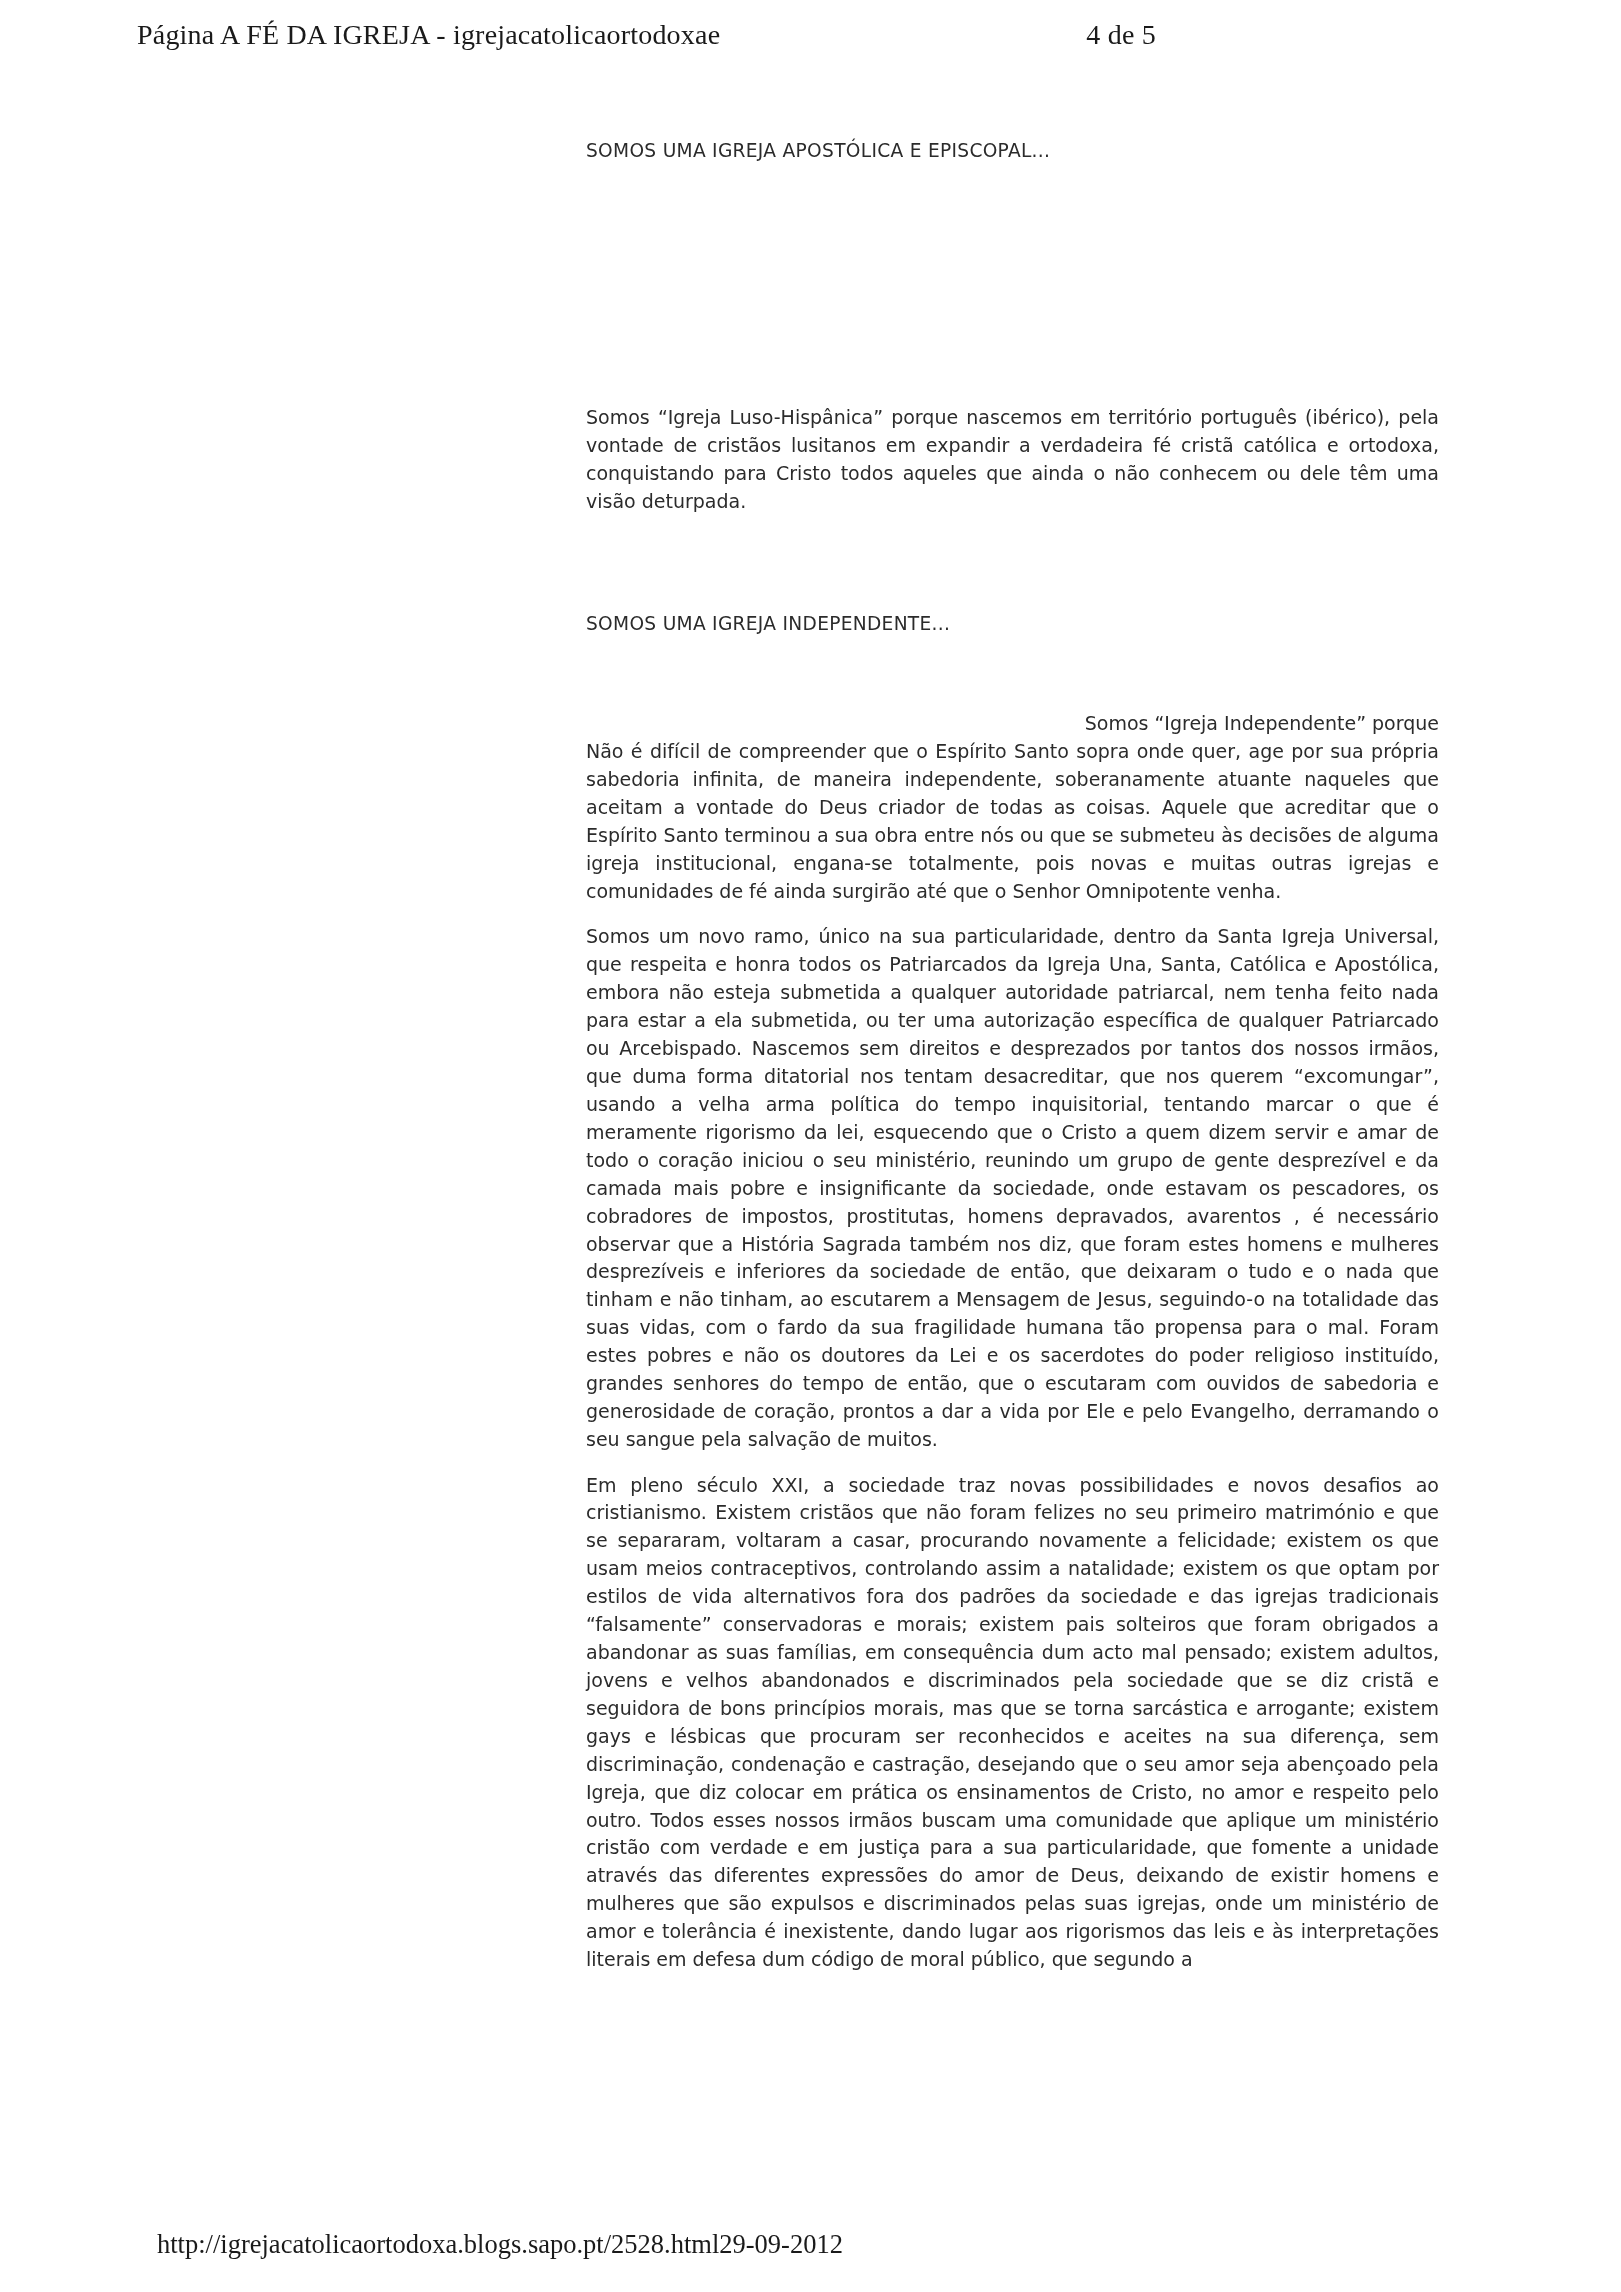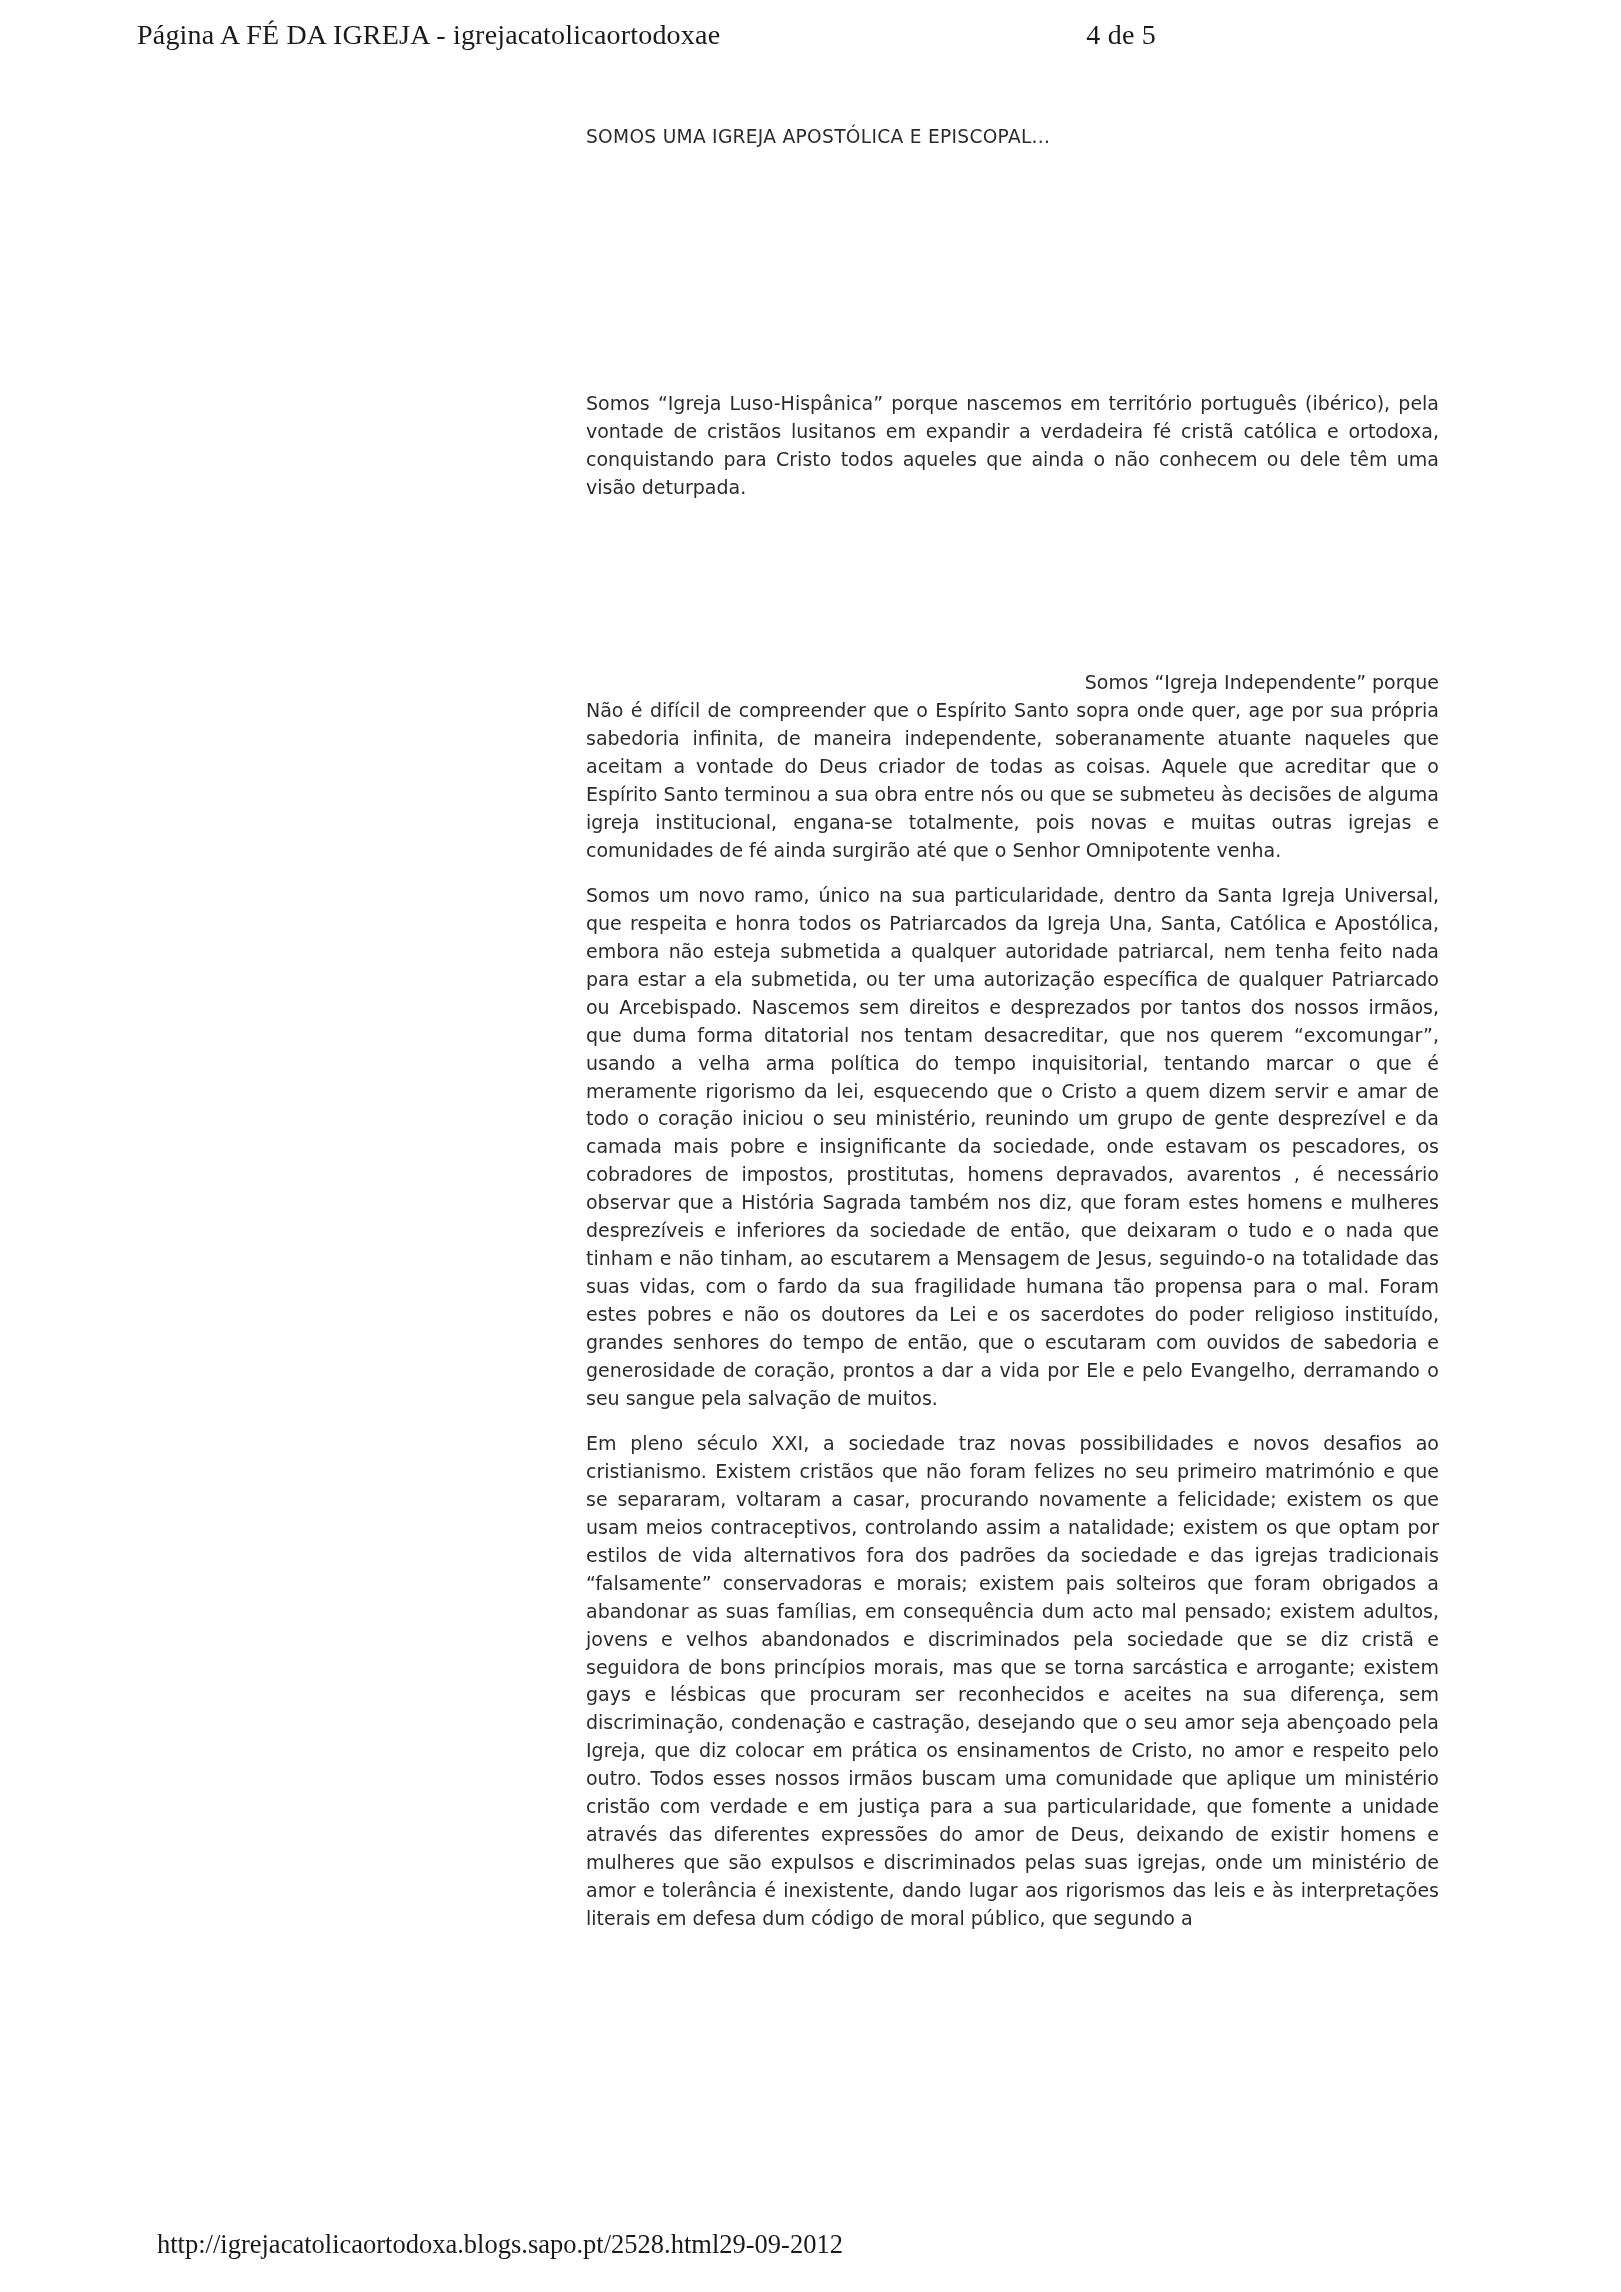--- a/index.html
+++ b/index.html
@@ -53,21 +53,21 @@
     padding: 0 147px 0 157px;
     box-sizing: border-box;
     font-family: "Liberation Serif", serif;
     font-size: 26.5px;
     color: #1a1a1a;
   }
 
   
   .content {
     position: absolute;
-    top: 123px;
+    top: 137px;
     left: 586px;
     width: 853px;
     font-size: 19px;
     line-height: 1.47;
     color: #2b2b2b;
   }
 
   .section-heading {
     font-size: 18.6px;
     letter-spacing: 0.3px;
@@ -103,20 +103,21 @@
   <p class="section-heading">SOMOS UMA IGREJA APOSTÓLICA E EPISCOPAL...</p>
   <div class="sp-head-to-body"></div>
 
   <div class="sp-body-to-head"></div>
 
   <div class="sp-head-to-body"></div>
   <p class="para block-just">Somos “Igreja Luso-Hispânica” porque nascemos em território português (ibérico), pela vontade de cristãos lusitanos em expandir a verdadeira fé cristã católica e ortodoxa, conquistando para Cristo todos aqueles que ainda o não conhecem ou dele têm uma visão deturpada.</p>
 
   <div class="sp-body-to-head"></div>
 
+  <p class="section-heading">SOMOS UMA IGREJA INDEPENDENTE...</p>
   <div class="sp-head-to-body"></div>
   <p class="para">Somos “Igreja Independente” porque</p>
   <p class="para block-just">Não é difícil de compreender que o Espírito Santo sopra onde quer, age por sua própria sabedoria infinita, de maneira independente, soberanamente atuante naqueles que aceitam a vontade do Deus criador de todas as coisas. Aquele que acreditar que o Espírito Santo terminou a sua obra entre nós ou que se submeteu às decisões de alguma igreja institucional, engana-se totalmente, pois novas e muitas outras igrejas e comunidades de fé ainda surgirão até que o Senhor Omnipotente venha.</p>
   <div class="sp-block"></div>
   <p class="para block-just">Somos um novo ramo, único na sua particularidade, dentro da Santa Igreja Universal, que respeita e honra todos os Patriarcados da Igreja Una, Santa, Católica e Apostólica, embora não esteja submetida a qualquer autoridade patriarcal, nem tenha feito nada para estar a ela submetida, ou ter uma autorização específica de qualquer Patriarcado ou Arcebispado. Nascemos sem direitos e desprezados por tantos dos nossos irmãos, que duma forma ditatorial nos tentam desacreditar, que nos  querem “excomungar”, usando a velha arma política do tempo inquisitorial, tentando marcar o que é meramente rigorismo da lei, esquecendo que o Cristo a quem dizem servir e amar de todo o coração iniciou o seu ministério, reunindo um grupo de gente desprezível e da camada mais pobre e insignificante da sociedade, onde estavam os pescadores, os cobradores de impostos, prostitutas, homens depravados, avarentos , é necessário observar que a História Sagrada também nos diz, que foram estes homens e mulheres desprezíveis e inferiores da sociedade de então, que deixaram o tudo e o nada que tinham e não tinham, ao escutarem a Mensagem de Jesus, seguindo-o na totalidade das suas vidas, com o fardo da sua fragilidade humana tão propensa para o mal. Foram estes pobres e não os doutores da Lei e os sacerdotes do poder religioso instituído, grandes senhores do tempo de então, que o escutaram com ouvidos de sabedoria e generosidade de coração, prontos a dar a vida por Ele e pelo Evangelho, derramando o seu sangue pela salvação de muitos.</p>
   <div class="sp-block"></div>
   <p class="para block-just">Em pleno século XXI, a sociedade traz novas possibilidades e novos desafios ao cristianismo. Existem cristãos que não foram felizes no seu primeiro matrimónio e que se separaram, voltaram a casar, procurando novamente a felicidade; existem os que usam meios contraceptivos, controlando assim a natalidade; existem os que optam por estilos de vida alternativos fora dos padrões da sociedade e das igrejas tradicionais “falsamente” conservadoras e morais; existem pais solteiros que foram obrigados a abandonar as suas famílias, em consequência dum acto mal pensado; existem adultos, jovens e velhos abandonados e discriminados pela sociedade que se diz cristã e seguidora de bons princípios morais, mas que se torna sarcástica e arrogante; existem gays e lésbicas que procuram ser reconhecidos e aceites na sua diferença, sem discriminação, condenação e castração, desejando que o seu amor seja abençoado pela Igreja, que diz colocar em prática os ensinamentos de Cristo, no amor e respeito pelo outro. Todos esses nossos irmãos buscam uma comunidade que aplique um ministério cristão com verdade e em justiça para a sua particularidade, que fomente a unidade através das diferentes expressões do amor de Deus, deixando de existir homens e mulheres que são expulsos e discriminados pelas suas igrejas, onde um ministério de amor e tolerância é inexistente, dando lugar aos rigorismos das leis e às interpretações literais em defesa dum código de moral público, que segundo a</p>
 
 </div>
 

